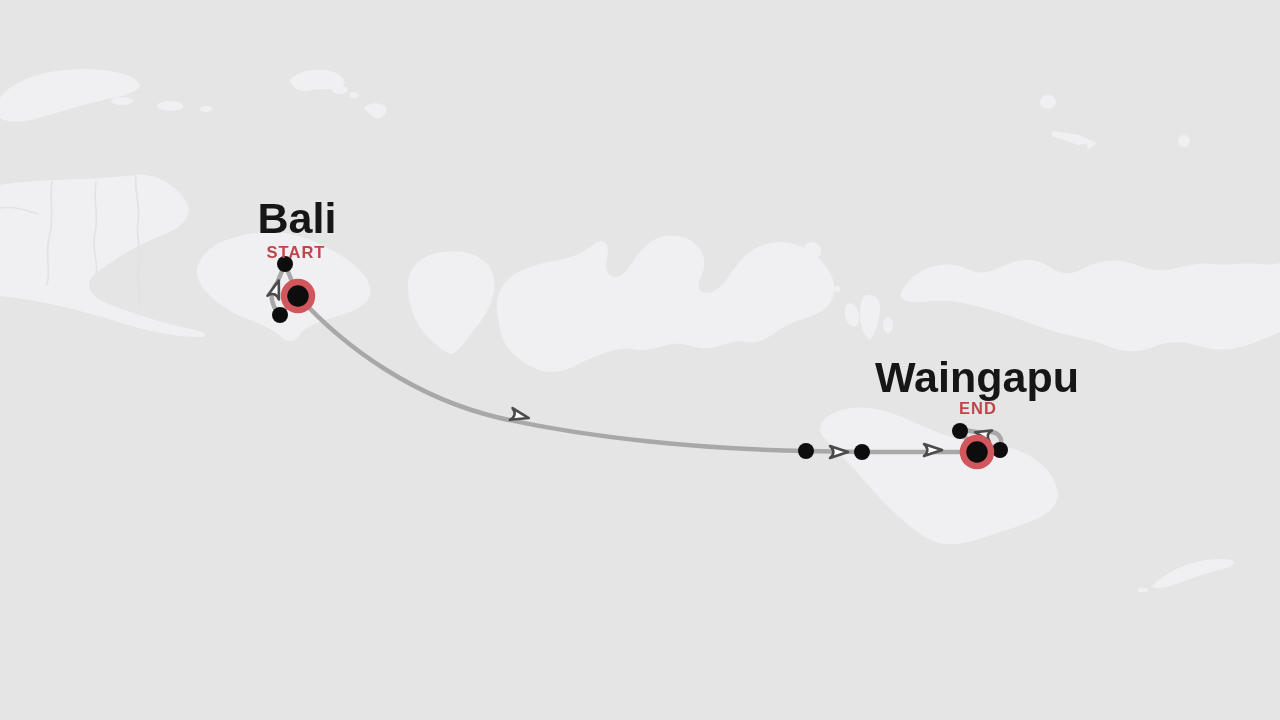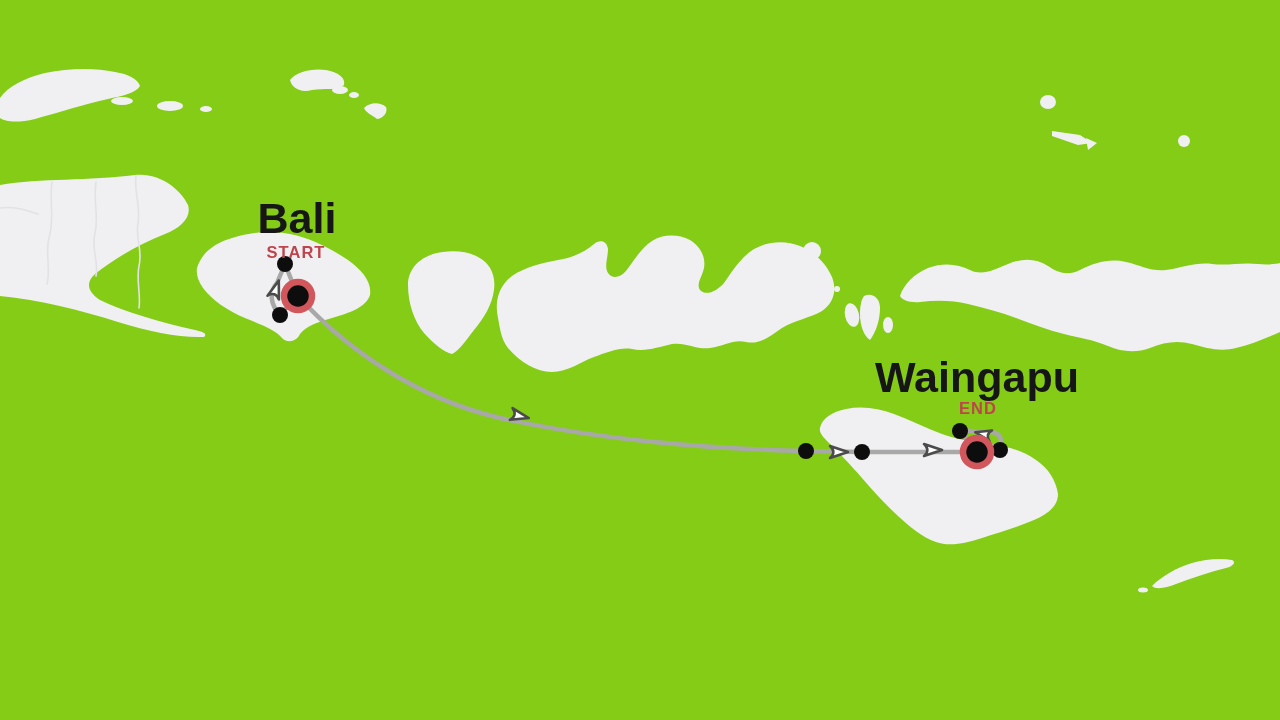--- a/index.html
+++ b/index.html
@@ -8,21 +8,21 @@
     width: 1280px;
     height: 720px;
     overflow: hidden;
     background: #ffffff;
     font-family: "Liberation Sans", sans-serif;
   }
   .stage {
     position: relative;
     width: 1280px;
     height: 720px;
-    background: #84cc16;
+    background: #e5e5e5;
   }
   svg { display: block; }
 
   .island {
     fill: #f0f0f2;
     stroke: none;
   }
   .island-border {
     fill: none;
     stroke: #e2e2e6;

